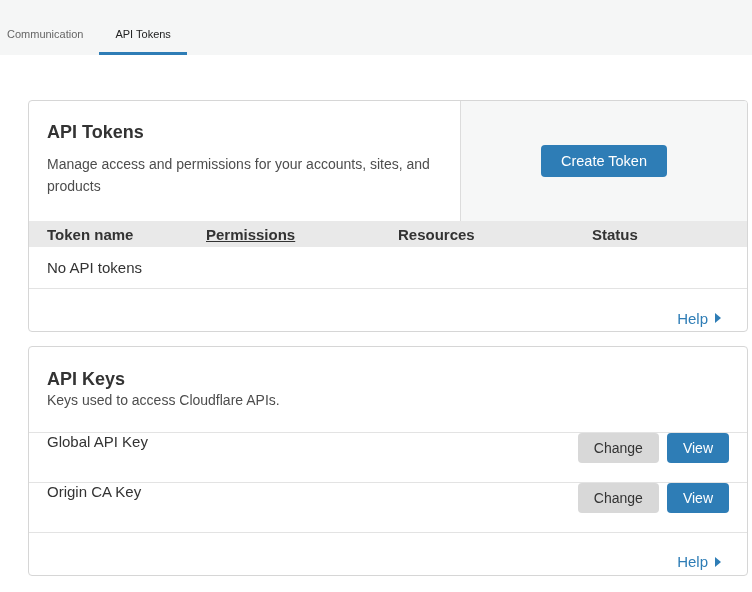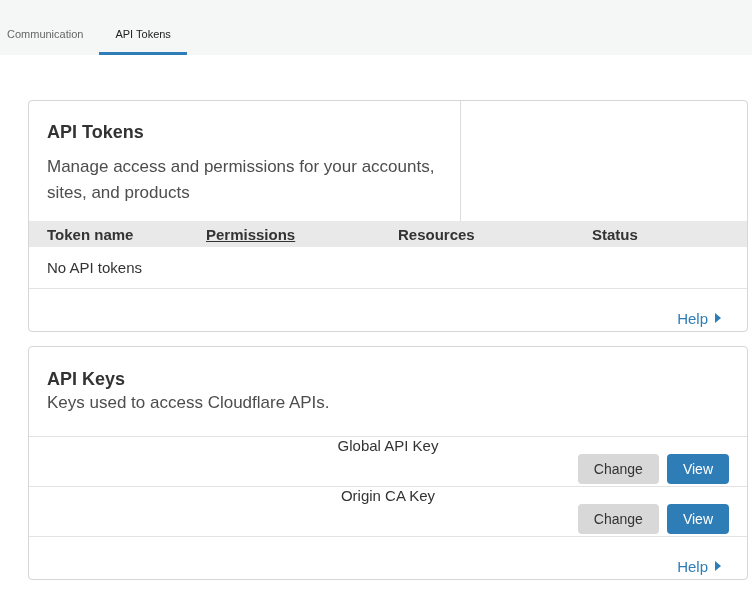--- a/index.html
+++ b/index.html
@@ -18,21 +18,21 @@
     border: 1px solid #d6d6d6; border-radius: 4px; overflow: hidden; }
   .card-tokens { margin-top: 45px; }
   .card-keys { margin-top: 14px; }
 
   
   .tokens-header { display: flex; height: 120px; }
   .tokens-header-left { width: 432px; padding: 21px 18px; border-right: 1px solid #dcdcdc; }
   .tokens-header-right { flex: 1; background: #f6f7f7; display: flex;
     align-items: center; justify-content: center; }
   .card-title { font-size: 18px; font-weight: 700; color: #333; margin-bottom: 11px; }
-  .card-desc { font-size: 17px; color: #4d4d4d; line-height: 1.55; max-width: 396px; }
+  .card-desc { font-size: 14px; color: #4d4d4d; line-height: 1.55; max-width: 396px; }
 
   
   .btn { border: none; border-radius: 4px; font-family: inherit; cursor: pointer;
     display: inline-block; }
   .btn-primary { background: #2e7db6; color: #ffffff; }
   .btn-create { font-size: 14.5px; padding: 8px 20px; }
   .btn-row { font-size: 14px; padding: 7px 16px; }
   .btn-secondary { background: #d8d8d8; color: #333; }
 
   
@@ -46,37 +46,40 @@
   .card-footer { display: flex; align-items: center; justify-content: flex-end;
     height: 42px; padding-right: 26px; }
   .help-link { display: inline-flex; align-items: center; gap: 7px; color: #2e7db6;
     font-size: 15px; cursor: pointer; text-decoration: none; margin-top: 16px; }
   .help-arrow { width: 0; height: 0; border-left: 6px solid #2e7db6;
     border-top: 5px solid transparent; border-bottom: 5px solid transparent; }
 
   
   .keys-header { padding: 22px 18px 20px 18px; border-bottom: 1px solid #e3e3e3; }
   .keys-header .card-title { margin-bottom: 0; }
-  .key-row { display: flex; align-items: center; height: 50px; padding: 0 18px;
-    border-bottom: 1px solid #e3e3e3; font-size: 15px; color: #333; flex-direction: column; }
+  .key-row { display: flex; align-items: flex-start; height: 50px; padding: 0 18px;
+    border-bottom: 1px solid #e3e3e3; font-size: 15px; color: #333; }
   .key-actions { margin-left: auto; display: flex; gap: 8px; }
 </style>
 </head>
 <body>
 
 <nav class="tabbar">
   <div class="tab">Communication</div>
   <div class="tab active">API Tokens</div>
 </nav>
 
 <section class="card card-tokens">
   <div class="tokens-header">
     <div class="tokens-header-left">
       <div class="card-title">API Tokens</div>
       <div class="card-desc">Manage access and permissions for your accounts, sites, and products</div>
+    </div>
+    <div class="tokens-header-right">
+      <button class="btn btn-primary btn-create">Create Token</button>
     </div>
   </div>
 
   <div class="table-head">
     <div class="th-1">Token name</div>
     <div class="th-2">Permissions</div>
     <div class="th-3">Resources</div>
     <div class="th-4">Status</div>
   </div>
 

